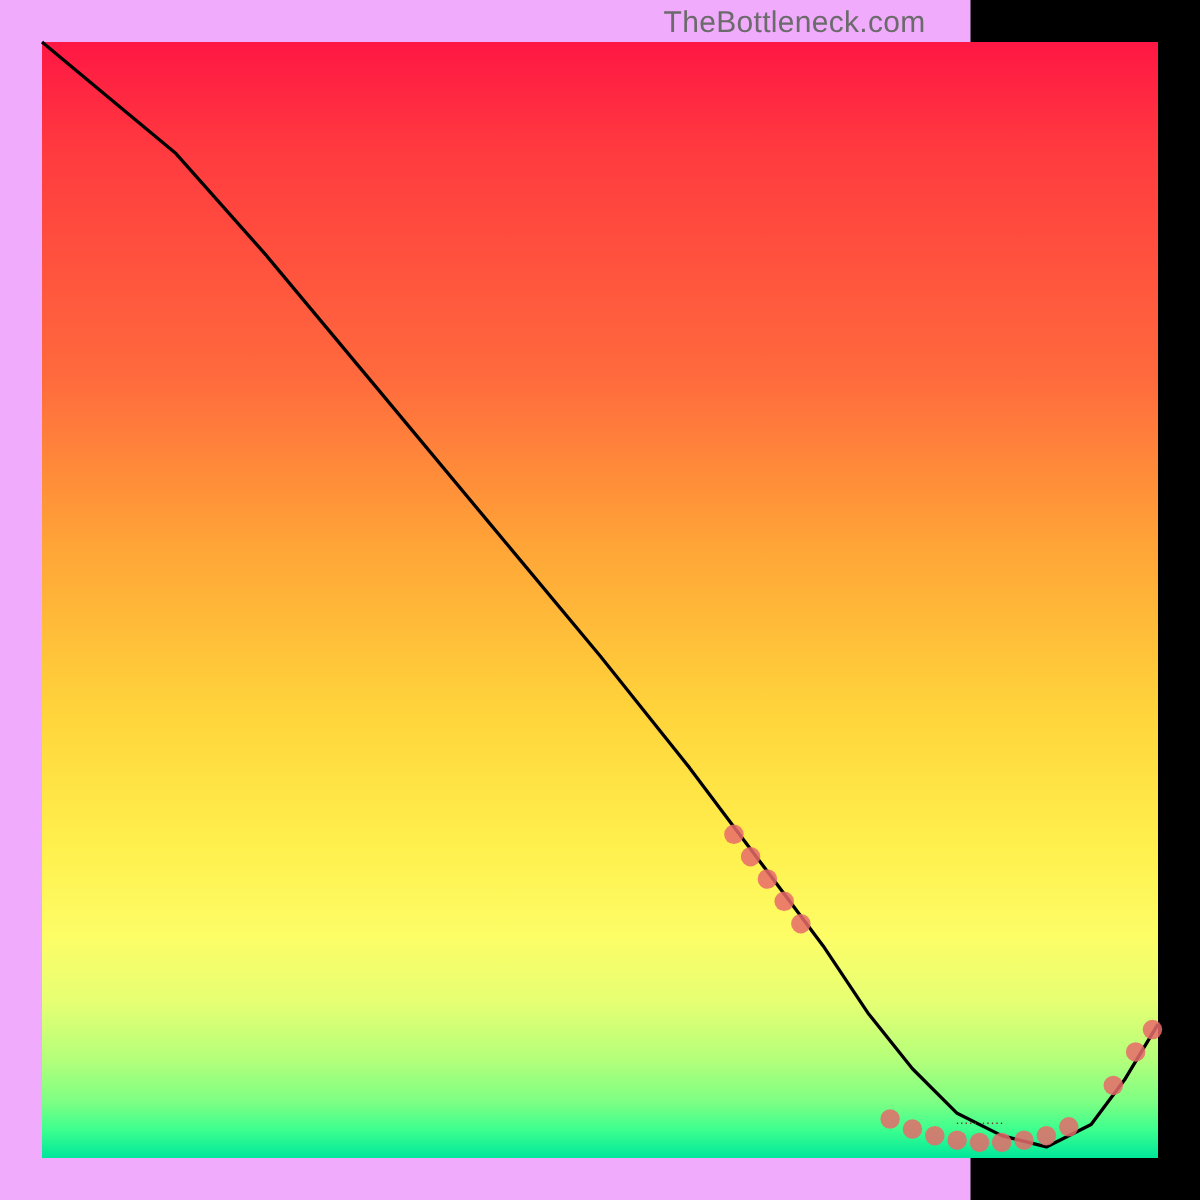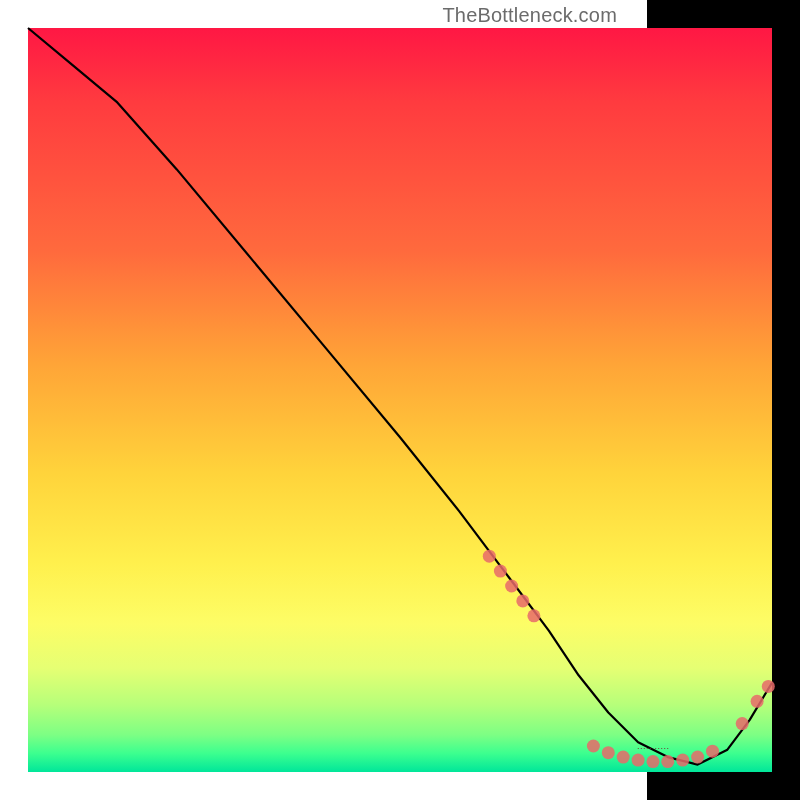--- a/index.html
+++ b/index.html
@@ -8,21 +8,21 @@
     width: 800px;
     height: 800px;
     background: #000;
     overflow: hidden;
     font-family: Arial, Helvetica, sans-serif;
   }
   .frame {
     position: relative;
     width: 647px;
     height: 800px;
-    background: #ffffff;
+    background: #f0abfc;
   }
   .plot-area {
     position: absolute;
     left: 28px;
     top: 28px;
     width: 744px;
     height: 744px;
     
     background: linear-gradient(
       to bottom,

